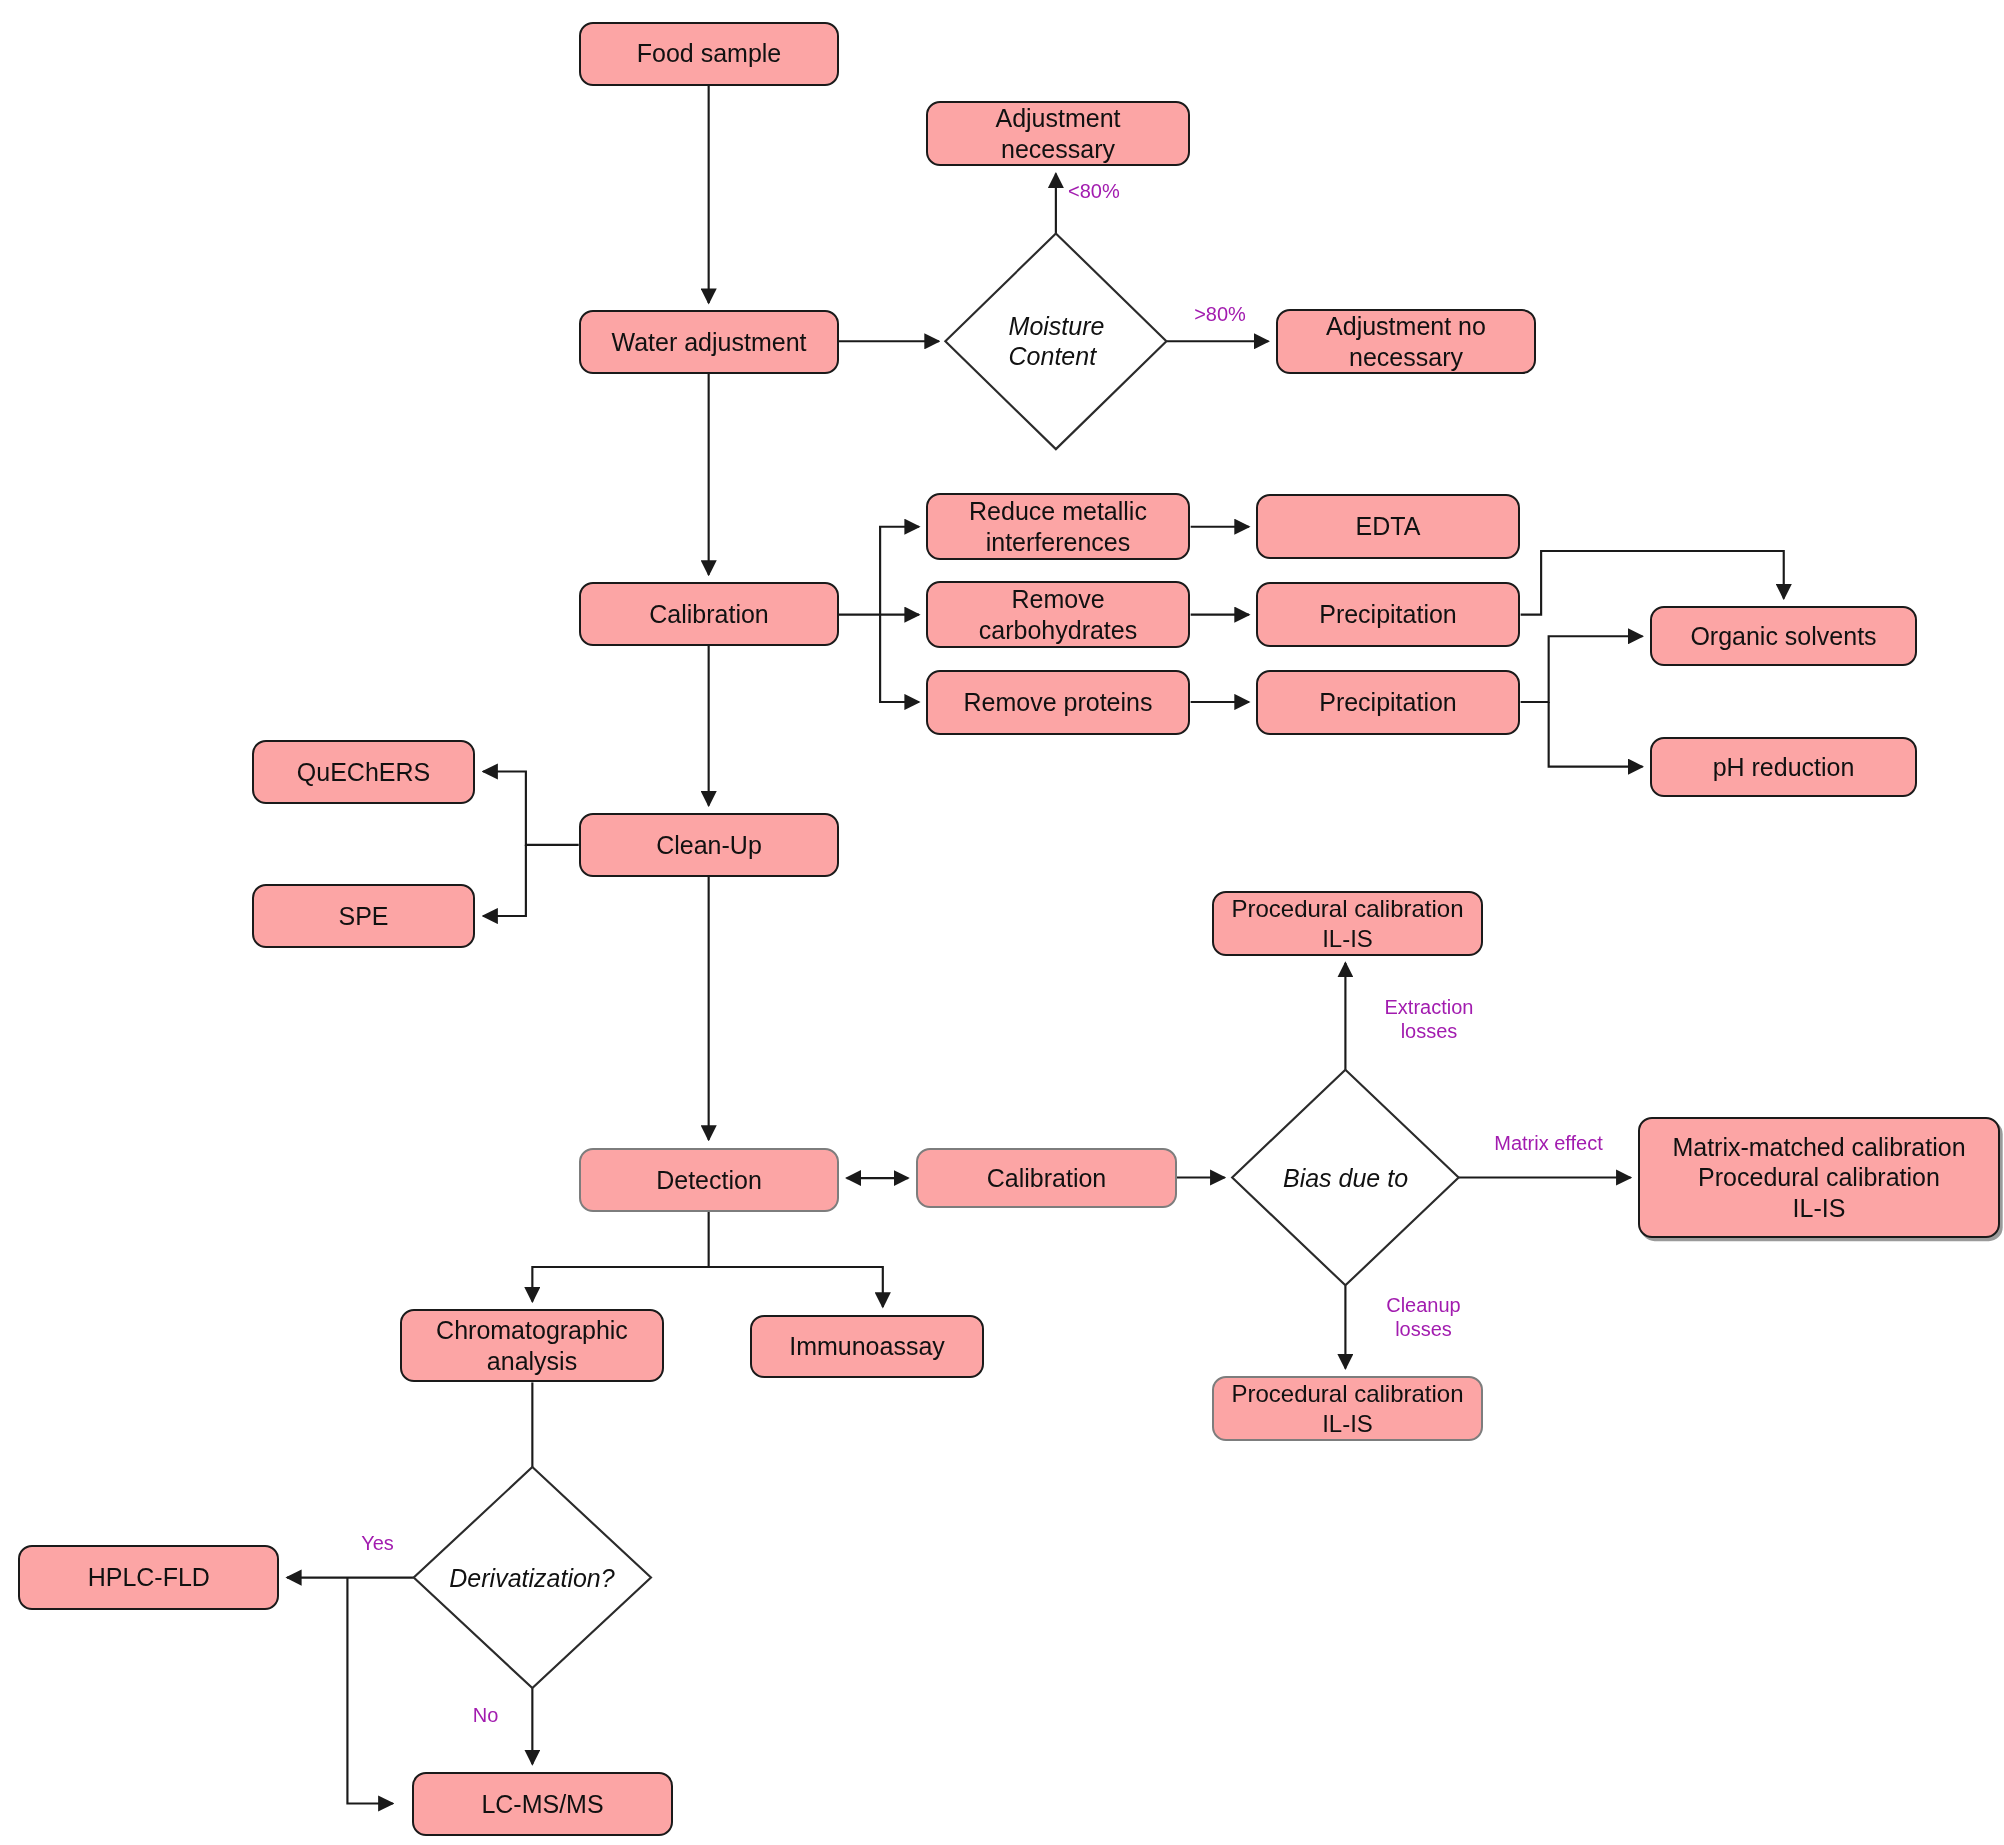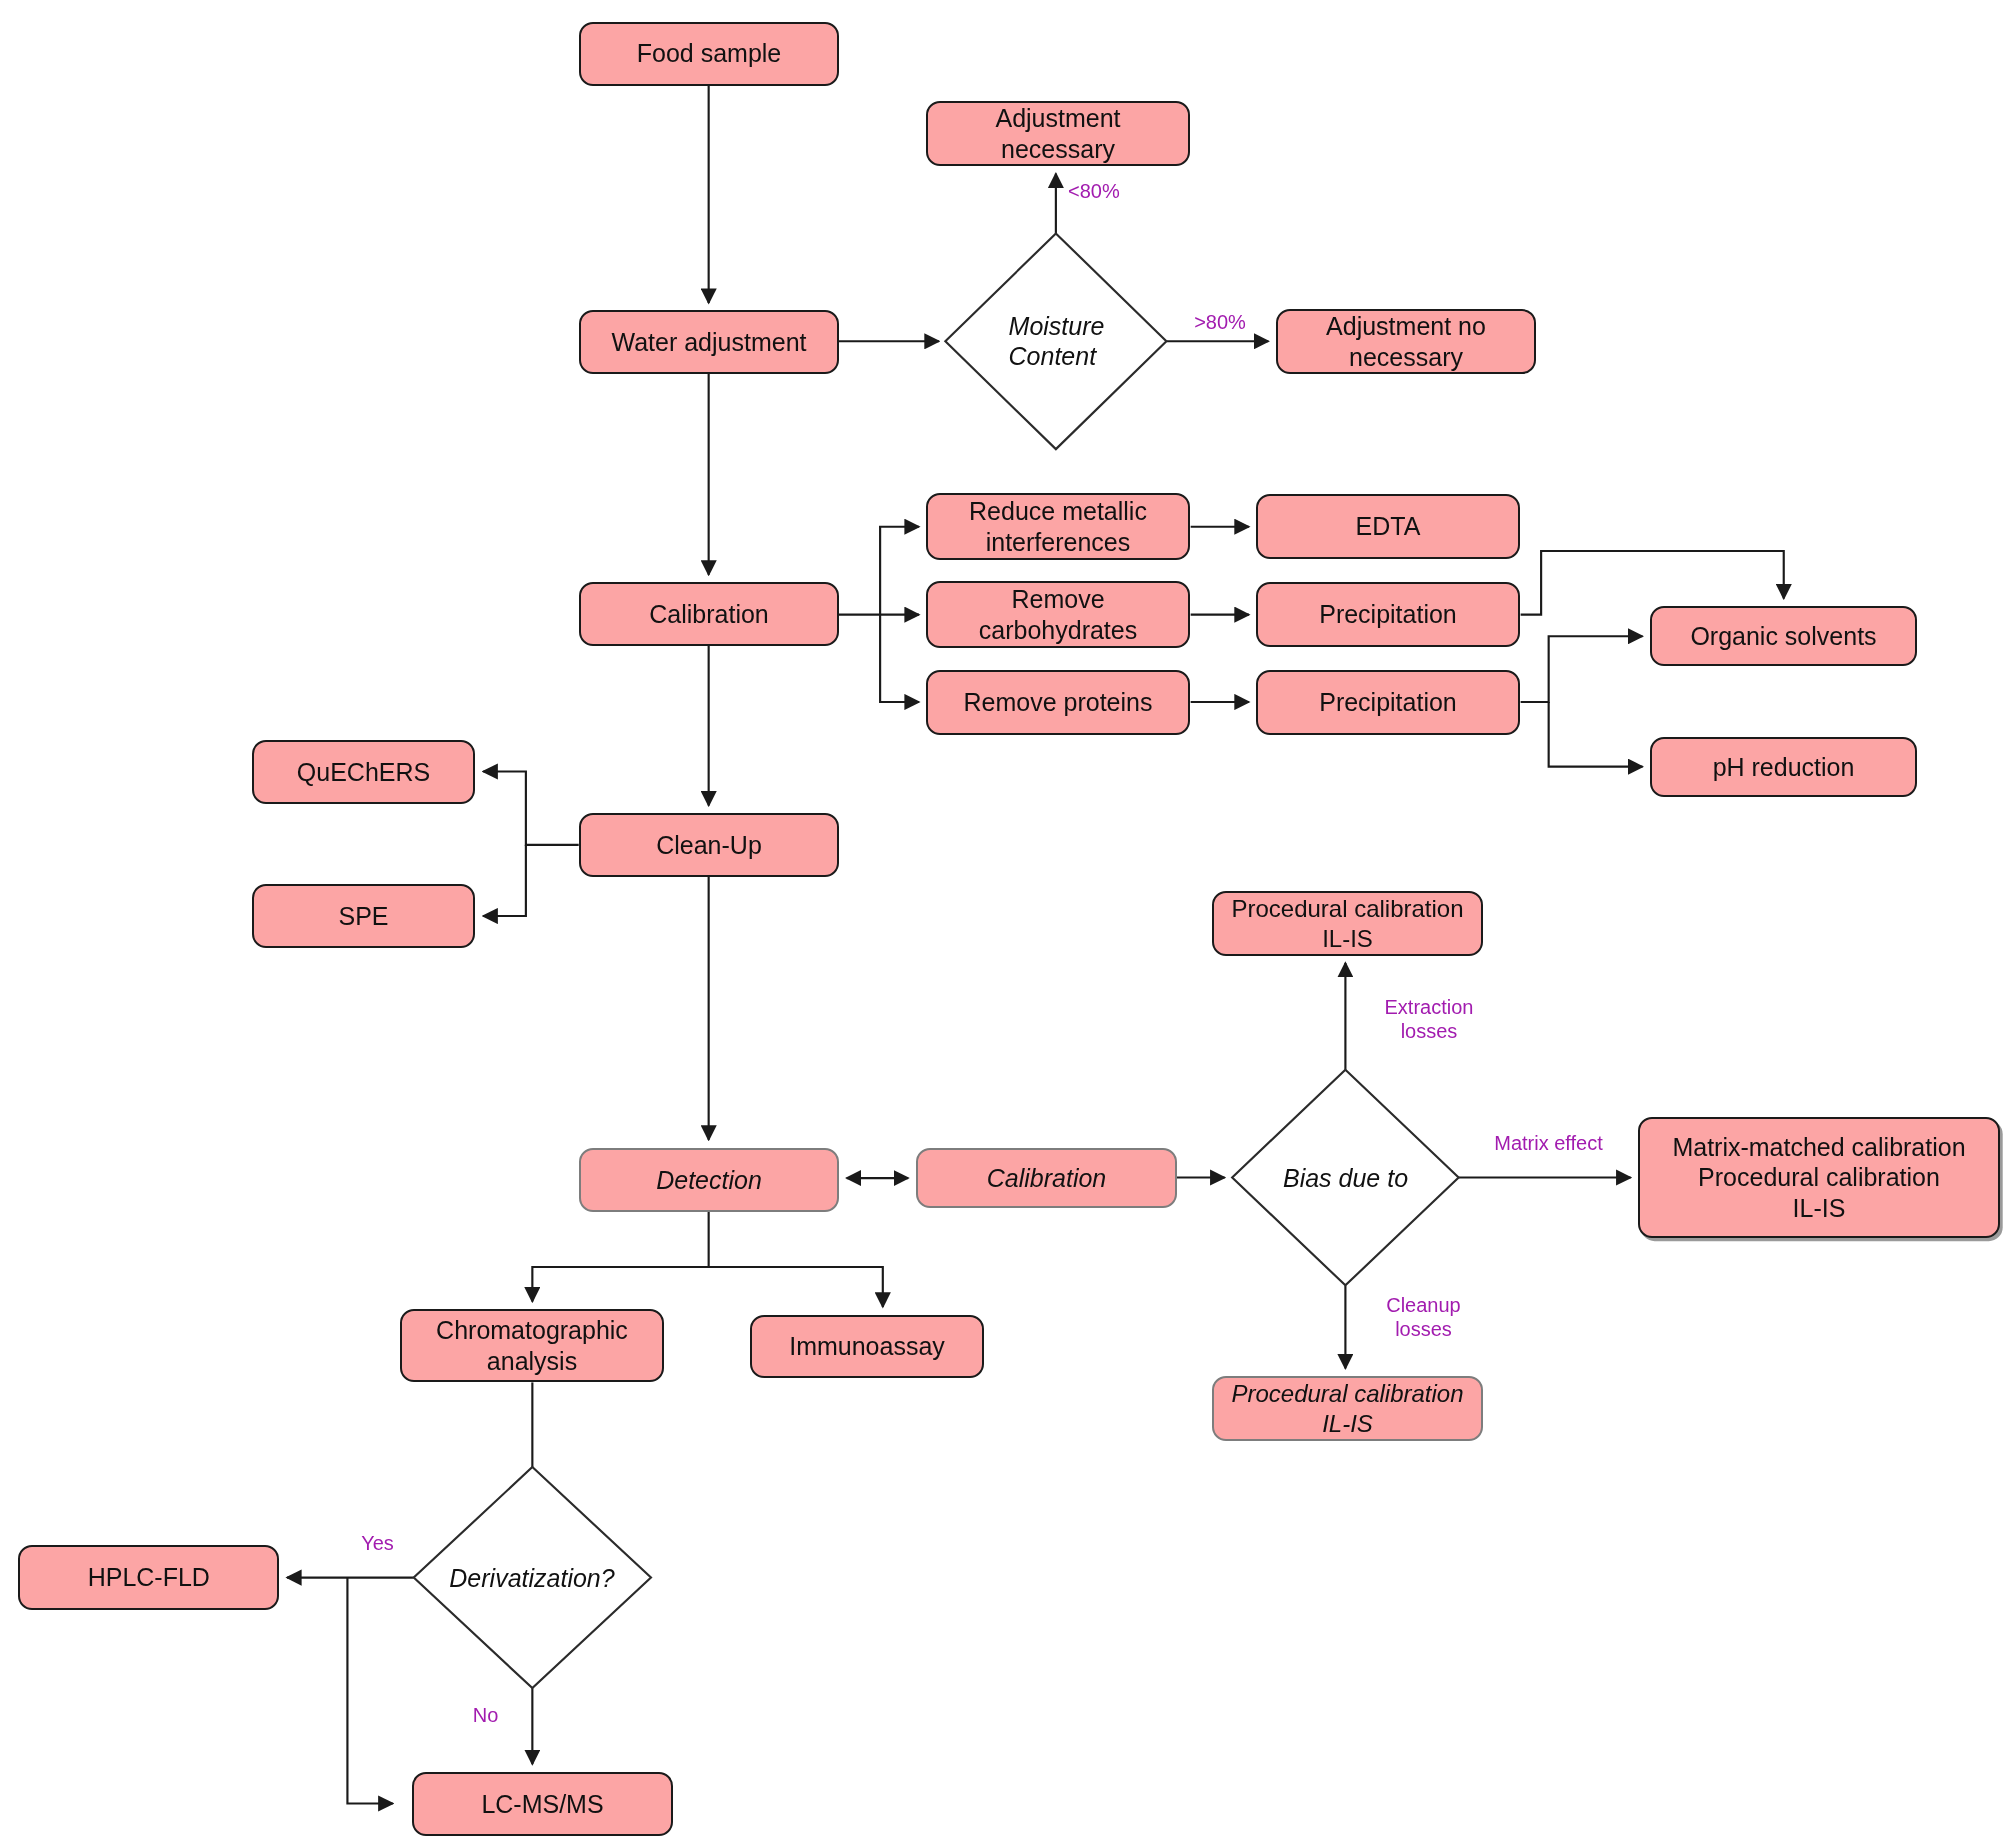--- a/index.html
+++ b/index.html
@@ -22,21 +22,21 @@
     border-radius:14px;
     display:flex;
     align-items:center;
     justify-content:center;
     text-align:center;
     font-size:25px;
     line-height:1.22;
     white-space:pre-line;
     color:#111111;
   }
-  .node.gray{border-color:#7d7d7d;font-style:italic;}
+  .node.gray{border-color:#7d7d7d;}
   .node.shadow{box-shadow:2.7px 3.2px 0 #9a9a9a;}
   .dlabel{
     position:absolute;
     z-index:3;
     display:flex;
     align-items:center;
     justify-content:center;
     font-size:25px;
     line-height:1.22;
     white-space:pre-line;
@@ -165,21 +165,21 @@
 
   <div class="dlabel" style="left:970px;top:306px;width:173px;height:70px">Moisture
 Content</div>
 
   <div class="dlabel" style="left:1254px;top:1162px;width:183px;height:32px">Bias due to</div>
 
   <div class="dlabel" style="left:419px;top:1562px;width:226px;height:32px">Derivatization?</div>
 
   <div class="elabel" style="left:1068px;top:179px;width:108px;text-align:left">&lt;80%</div>
 
-  <div class="elabel" style="left:1169px;top:310px;width:102px">&gt;80%</div>
+  <div class="elabel" style="left:1169px;top:302px;width:102px">&gt;80%</div>
 
   <div class="elabel" style="left:1359px;top:995px;width:140px">Extraction
 losses</div>
 
   <div class="elabel" style="left:1462px;top:1131px;width:173px">Matrix effect</div>
 
   <div class="elabel" style="left:1356px;top:1293px;width:135px">Cleanup
 losses</div>
 
   <div class="elabel" style="left:340px;top:1531px;width:75px">Yes</div>

